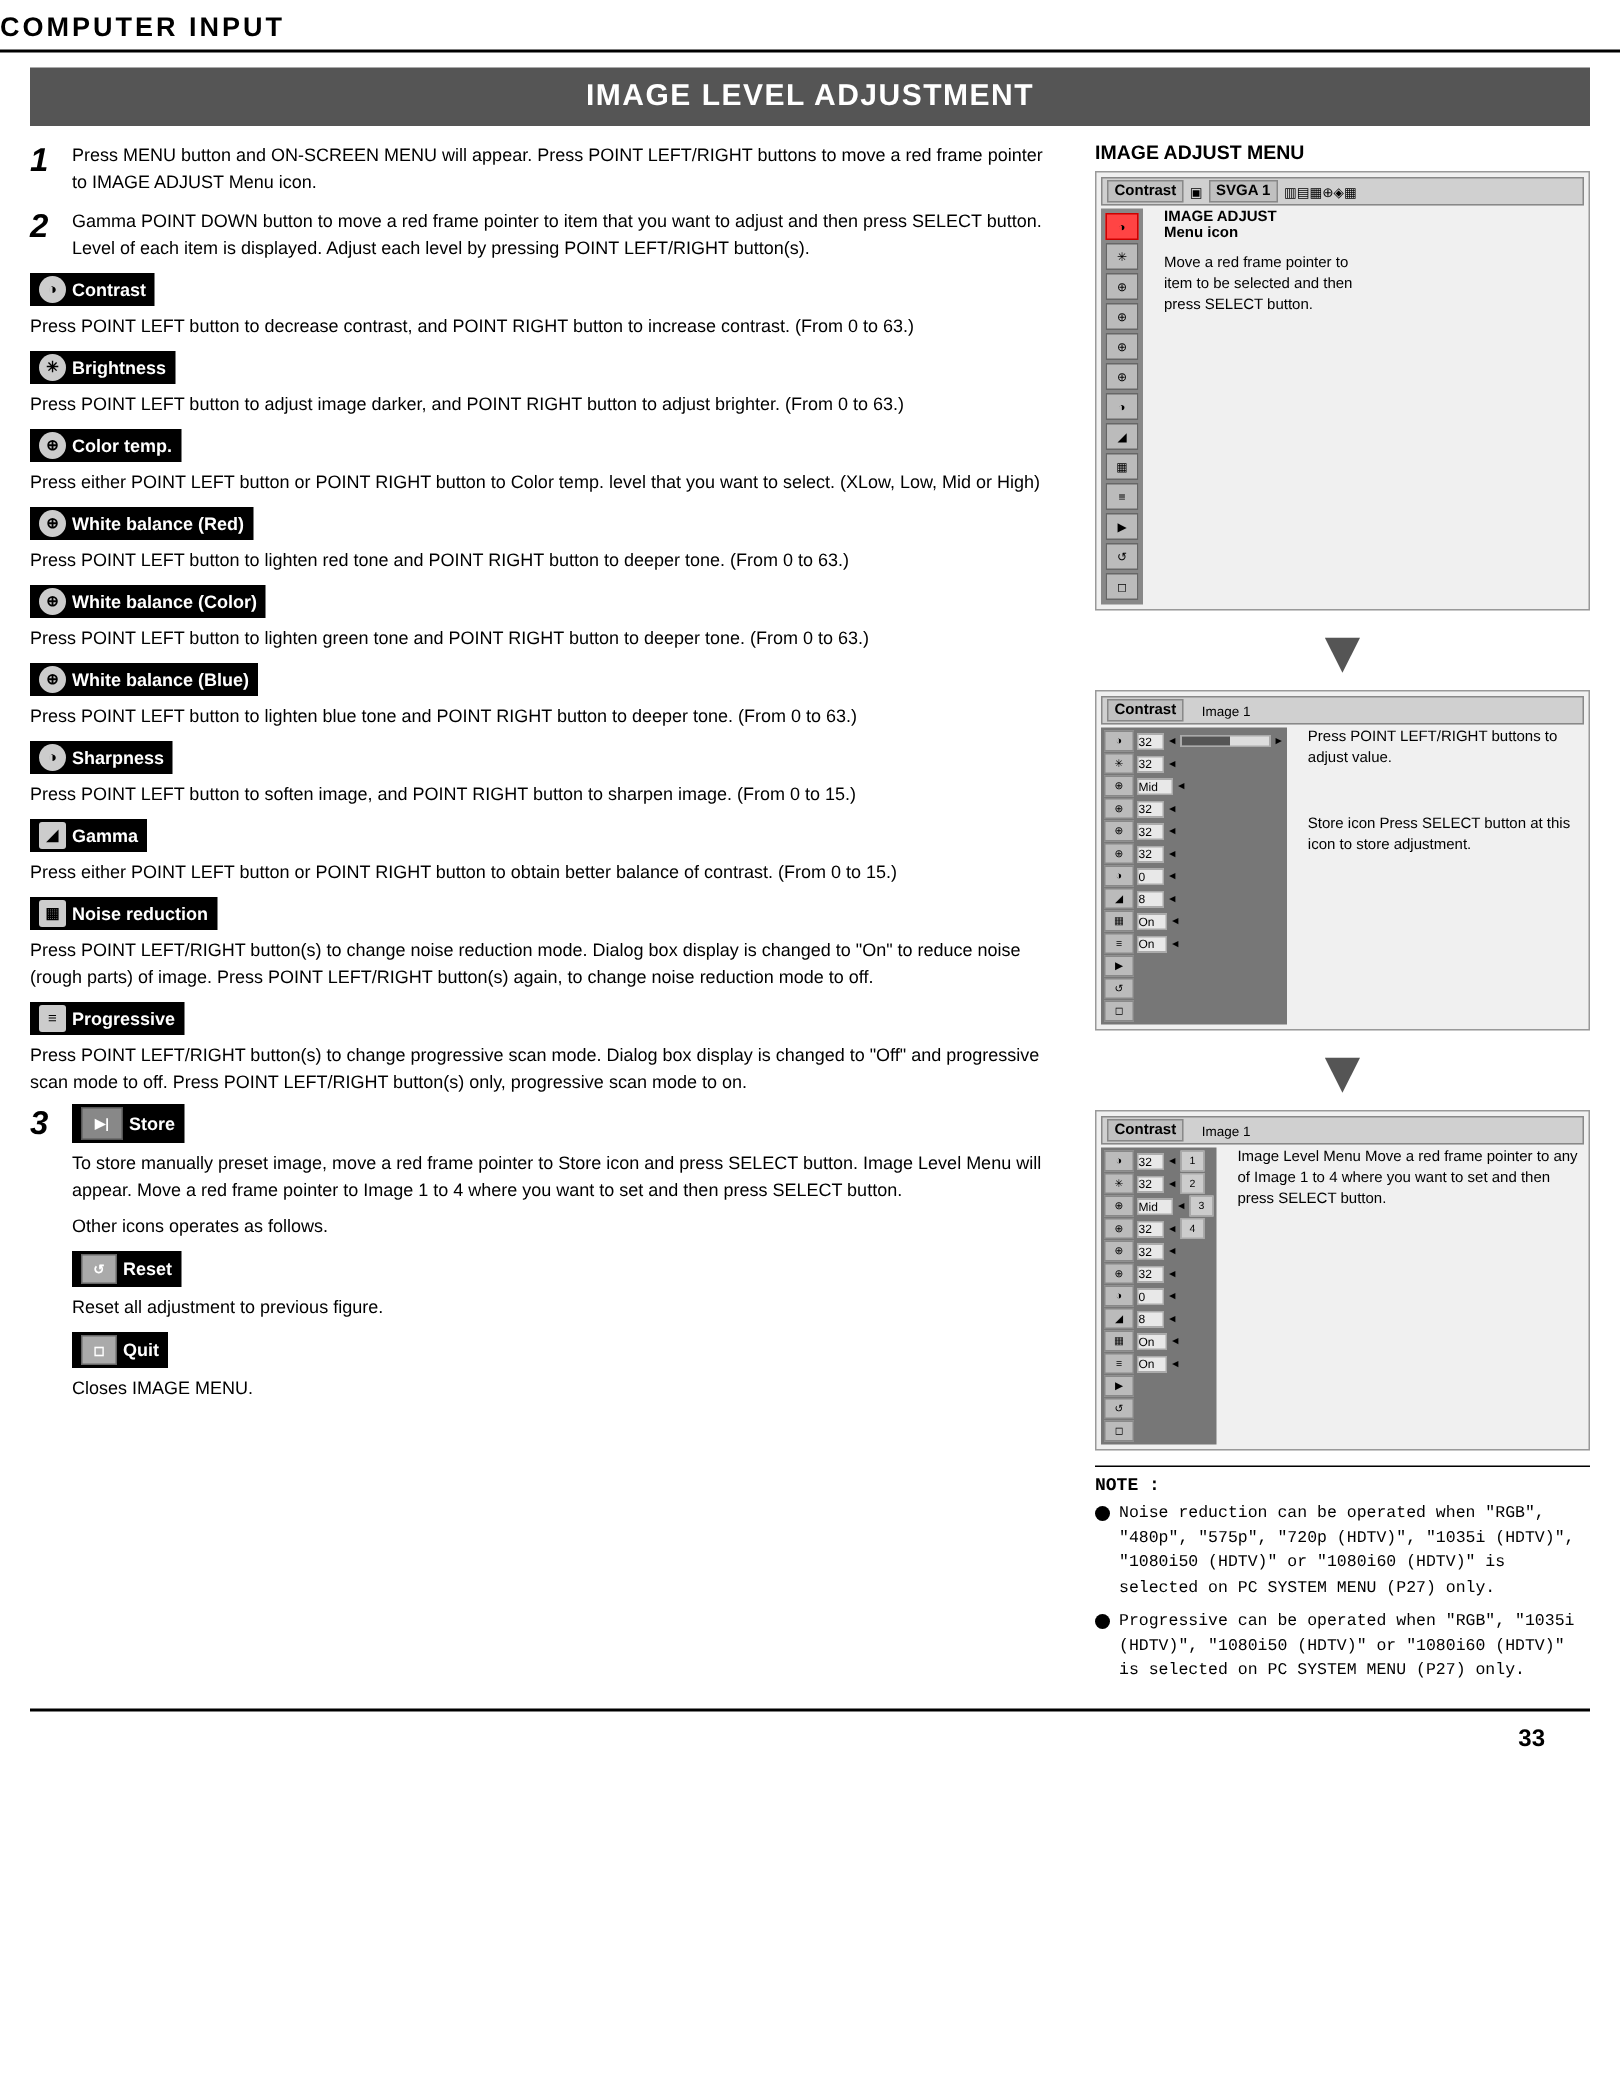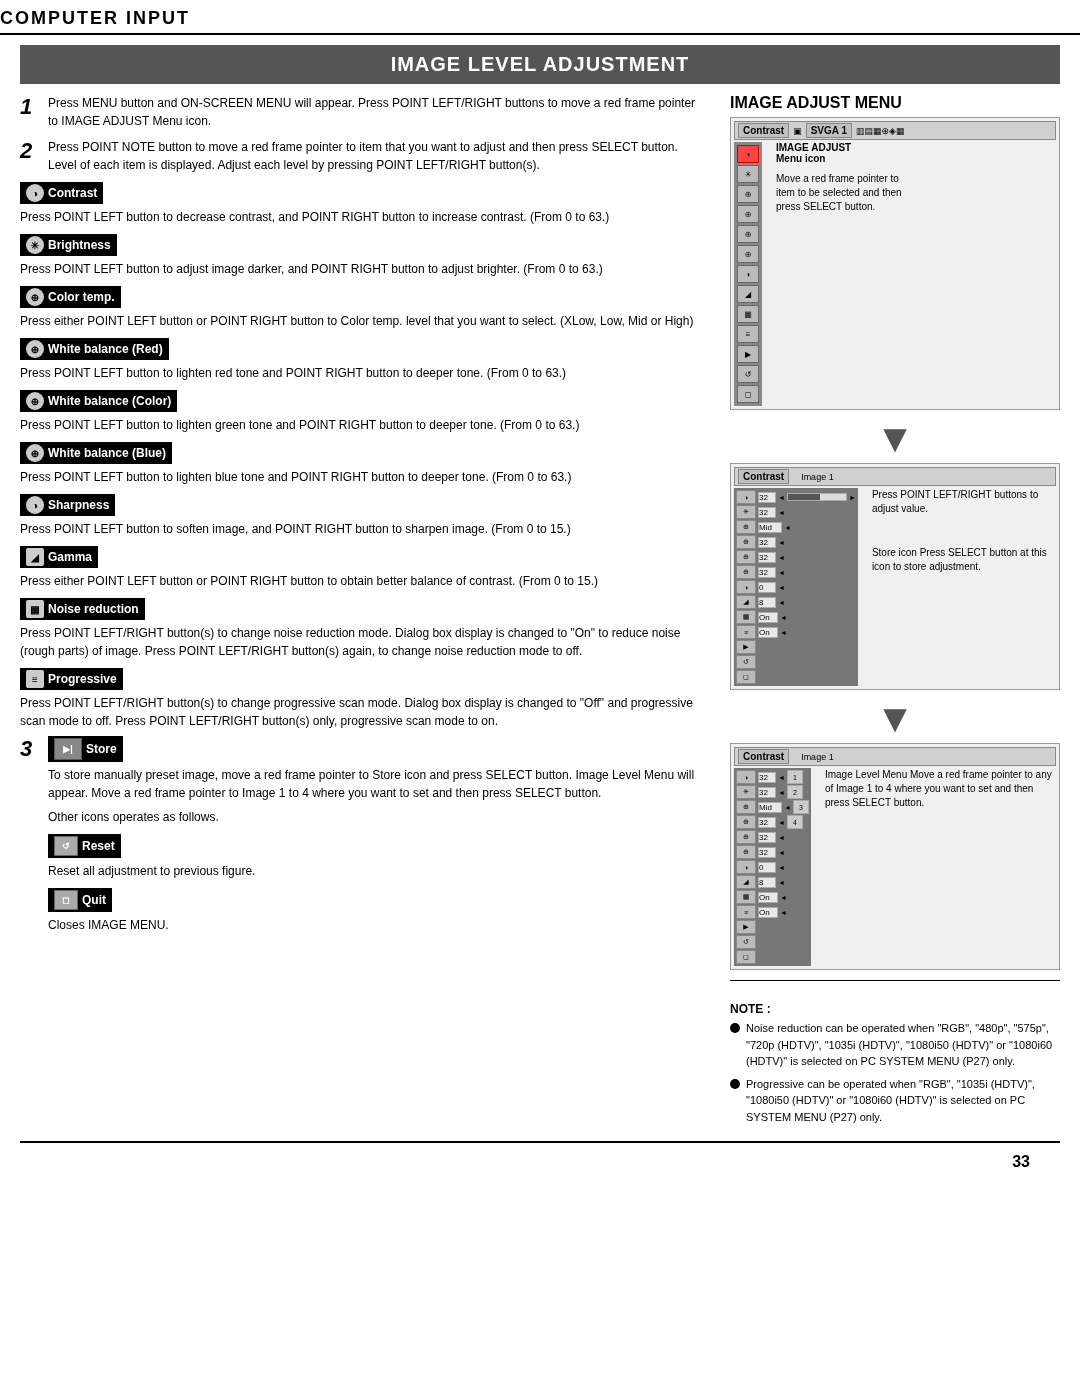--- a/index.html
+++ b/index.html
@@ -104,21 +104,21 @@
 
     .section-body {
       font-size: 12px;
       line-height: 1.5;
       margin-bottom: 6px;
     }
 
     
     .image-adjust-menu-title {
       font-weight: bold;
-      font-size: 16px;
+      font-size: 13px;
       margin-bottom: 5px;
     }
 
     .menu-screenshot {
       border: 1px solid #999;
       background: #f0f0f0;
       padding: 3px;
       margin-bottom: 8px;
     }
 
@@ -169,21 +169,22 @@
       text-align: center;
       font-size: 40px;
       color: #555;
       line-height: 1;
       margin: 5px 0;
     }
 
     .note-section {
       margin-top: 10px;
       border-top: 1px solid #000;
-      padding-top: 21px;
+      padding-top: 5px;
+      font-family: Liberation Mono, monospace;
     }
 
     .note-title {
       font-weight: bold;
       font-size: 12px;
       margin-bottom: 4px;
     }
 
     .note-item {
       display: flex;
@@ -304,21 +305,21 @@
 
   <div class="left-col">
 
     <div class="step">
       <div class="step-number">1</div>
       <div class="step-text">Press MENU button and ON-SCREEN MENU will appear.  Press POINT LEFT/RIGHT buttons to move a red frame pointer to IMAGE ADJUST Menu icon.</div>
     </div>
 
     <div class="step">
       <div class="step-number">2</div>
-      <div class="step-text">Press POINT NOTE button to move a red frame pointer to item that you want to adjust and then press SELECT button.  Level of each item is displayed.  Adjust each level by pressing POINT LEFT/RIGHT button(s).</div>
+      <div class="step-text">Gamma POINT DOWN button to move a red frame pointer to item that you want to adjust and then press SELECT button.  Level of each item is displayed.  Adjust each level by pressing POINT LEFT/RIGHT button(s).</div>
     </div>
 
     <div>
       <div class="section-label">
         <span class="section-icon">◑</span>
         <span>Contrast</span>
       </div>
       <div class="section-body">Press POINT LEFT button to decrease contrast, and POINT RIGHT button to increase contrast.  (From 0 to 63.)</div>
     </div>
 

